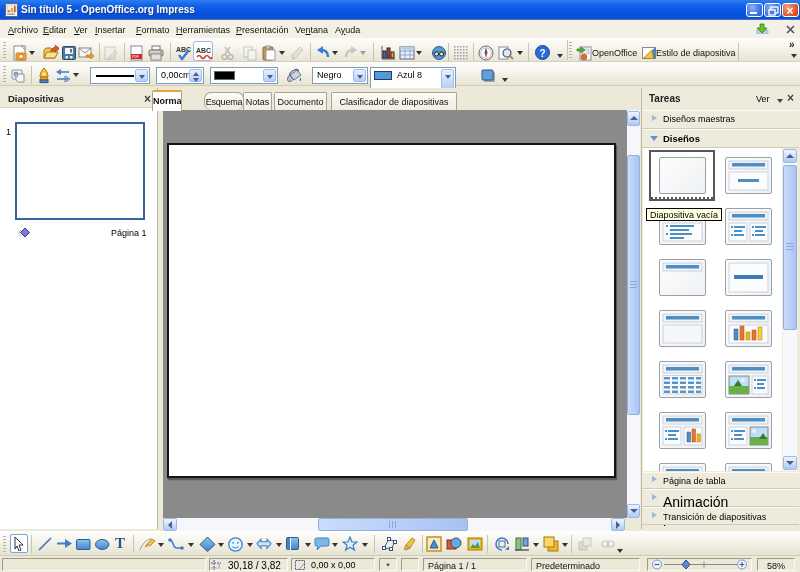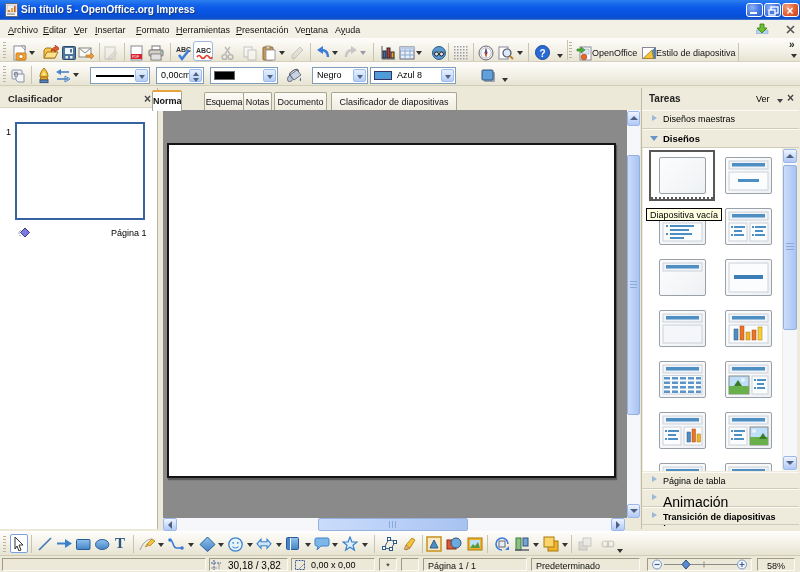--- a/index.html
+++ b/index.html
@@ -329,48 +329,48 @@
 <svg class="abs" style="left:286px; top:68px;" width="17" height="16">
       <ellipse cx="8" cy="5" rx="5" ry="2.5" transform="rotate(-35 8 5)" fill="#dfe7f2" stroke="#556"></ellipse>
       <path d="M4 7l7-5 4 5-7 5z" fill="#c8d4e4" stroke="#556" stroke-width=".8"></path>
       <path d="M4 7c-2.5 1-3 5-2 6s4 .5 5-1.5z" fill="#b8c8dc" stroke="#556" stroke-width=".8"></path>
       <path d="M14.5 9.5c1 2 .8 3.5-.2 3.5s-.8-1.8.2-3.5z" fill="#4a6a9a"></path>
     </svg>
 <div class="combo" style="left:312px; top:67px; width:56px; height:17px; font-size:9px;">
       <span style="position:absolute; left:4px; top:2px;">Negro</span>
       <div class="combobtn"></div>
     </div>
-<div class="combo" style="left:370px; top:67px; width:86px; height:17px; font-size:9px;">
+<div class="combo" style="left:370px; top:67px; width:86px; height:24px; font-size:9px;">
       <span style="position:absolute; left:3px; top:3px; width:18px; height:9px; background:#4f9cd8; border:1px solid #336;"></span>
       <span style="position:absolute; left:26px; top:2px;">Azul 8</span>
       <div class="combobtn"></div>
     </div>
 <svg class="abs" style="left:480px; top:68px;" width="17" height="16">
       <rect x="4" y="4" width="11" height="10" rx="1" fill="#9aa4ae"></rect>
       <rect x="2" y="2" width="11" height="10" rx="1" fill="#62a0dc" stroke="#33527a"></rect>
     </svg>
 <div class="arr" style="left:502px; top:78px; border-left:3px solid transparent; border-right:3px solid transparent; border-top:4px solid #333;"></div>
 </div>
 
 <div class="abs" id="lpanel"></div>
 <div class="abs" id="lphead"></div>
-<div class="abs" style="left:8px; top:93px; font-weight:bold; font-size:9.5px; color:#222;">Clasificador</div>
+<div class="abs" style="left:8px; top:93px; font-weight:bold; font-size:9.5px; color:#222;">Diapositivas</div>
 <div class="abs" style="left:144px; top:92px; font-size:12px; color:#444; font-weight:bold;">×</div>
 <div class="abs" style="left:6px; top:127px; font-size:9px;">1</div>
 <div class="abs" style="left:15px; top:122px; width:130px; height:98px; border:2px solid #3764a0; background:#fff;"></div>
 <div class="abs" style="left:111px; top:228px; font-size:9px;">Página 1</div>
 <svg class="abs" style="left:17px; top:227px;" width="13" height="11">
     <path d="M2 5l2-2M1 6h2M2 8l2 1" stroke="#999" stroke-width=".8"></path>
     <path d="M8 1L12.5 5.5 8 10 3.5 5.5z" fill="#7a7ae0" stroke="#3a3a8a"></path>
   </svg>
 <div class="abs" id="splitter"></div>
 
 <div class="abs" id="tabrow"></div>
 <div class="tab" id="tab-normal" style="left:152px; width:30px;">Normal</div>
-<div class="tab" style="left:204px; width:40px; letter-spacing:-0.2px;">Esquema</div>
+<div class="tab" style="left:204px; width:40px; letter-spacing:-0.2px;border-radius:7px;">Esquema</div>
 <div class="tab" style="left:243px; width:29px;">Notas</div>
 <div class="tab" style="left:274px; width:53px;">Documento</div>
 <div class="tab" style="left:331px; width:126px;">Clasificador de diapositivas</div>
 
 <div class="abs" id="workspace"></div>
 <div class="abs" id="slide"></div>
 
 <div class="abs sb" style="left:627px; top:110px; width:13px; height:408px;"></div>
 <div class="sbtn" style="left:627px; top:111px; width:13px; height:15px;"></div>
 <div class="arr" style="left:630px; top:116px; border-left:4px solid transparent; border-right:4px solid transparent; border-bottom:4px solid #4d6185;"></div>
@@ -578,21 +578,21 @@
 <div class="rbar" style="top:472px; height:17px;"></div>
 <div class="tri" style="left:652px; top:476px; border-top:3.5px solid transparent; border-bottom:3.5px solid transparent; border-left:5px solid #9ab8d8;"></div>
 <div class="abs" style="left:663px; top:476px; font-size:9px;">Página de tabla</div>
 
 <div class="rbar" style="top:489px; height:18px;"></div>
 <div class="tri" style="left:652px; top:494px; border-top:3.5px solid transparent; border-bottom:3.5px solid transparent; border-left:5px solid #9ab8d8;"></div>
 <div class="abs" style="left:663px; top:494px; font-size:14px;">Animación personalizada</div>
 
 <div class="rbar" style="top:507px; height:18px;"></div>
 <div class="tri" style="left:652px; top:512px; border-top:3.5px solid transparent; border-bottom:3.5px solid transparent; border-left:5px solid #9ab8d8;"></div>
-<div class="abs" style="left:663px; top:512px; font-size:9px;font-weight:bold;">Transición de diapositivas</div>
+<div class="abs" style="left:663px; top:512px; font-size:9px;">Transición de diapositivas</div>
 
 <div class="abs" id="dbar"></div>
 <div class="abs handle" style="left:3px; top:536px;"></div>
 <div id="dbaricons">
 <div class="abs" style="left:10px; top:534px; width:18px; height:19px; background:#fff; border:1px solid #7ba2e0; border-radius:2px;"></div>
 <svg class="abs" style="left:13px; top:536px;" width="13" height="15">
       <path d="M2 1l8 8H6l2 5-2 1-2-5-2 3z" fill="#fff" stroke="#333" stroke-width="1"></path>
     </svg>
 <div class="abs tsep" style="left:31px; top:535px;"></div>
 <svg class="abs" style="left:38px; top:537px;" width="14" height="14">

